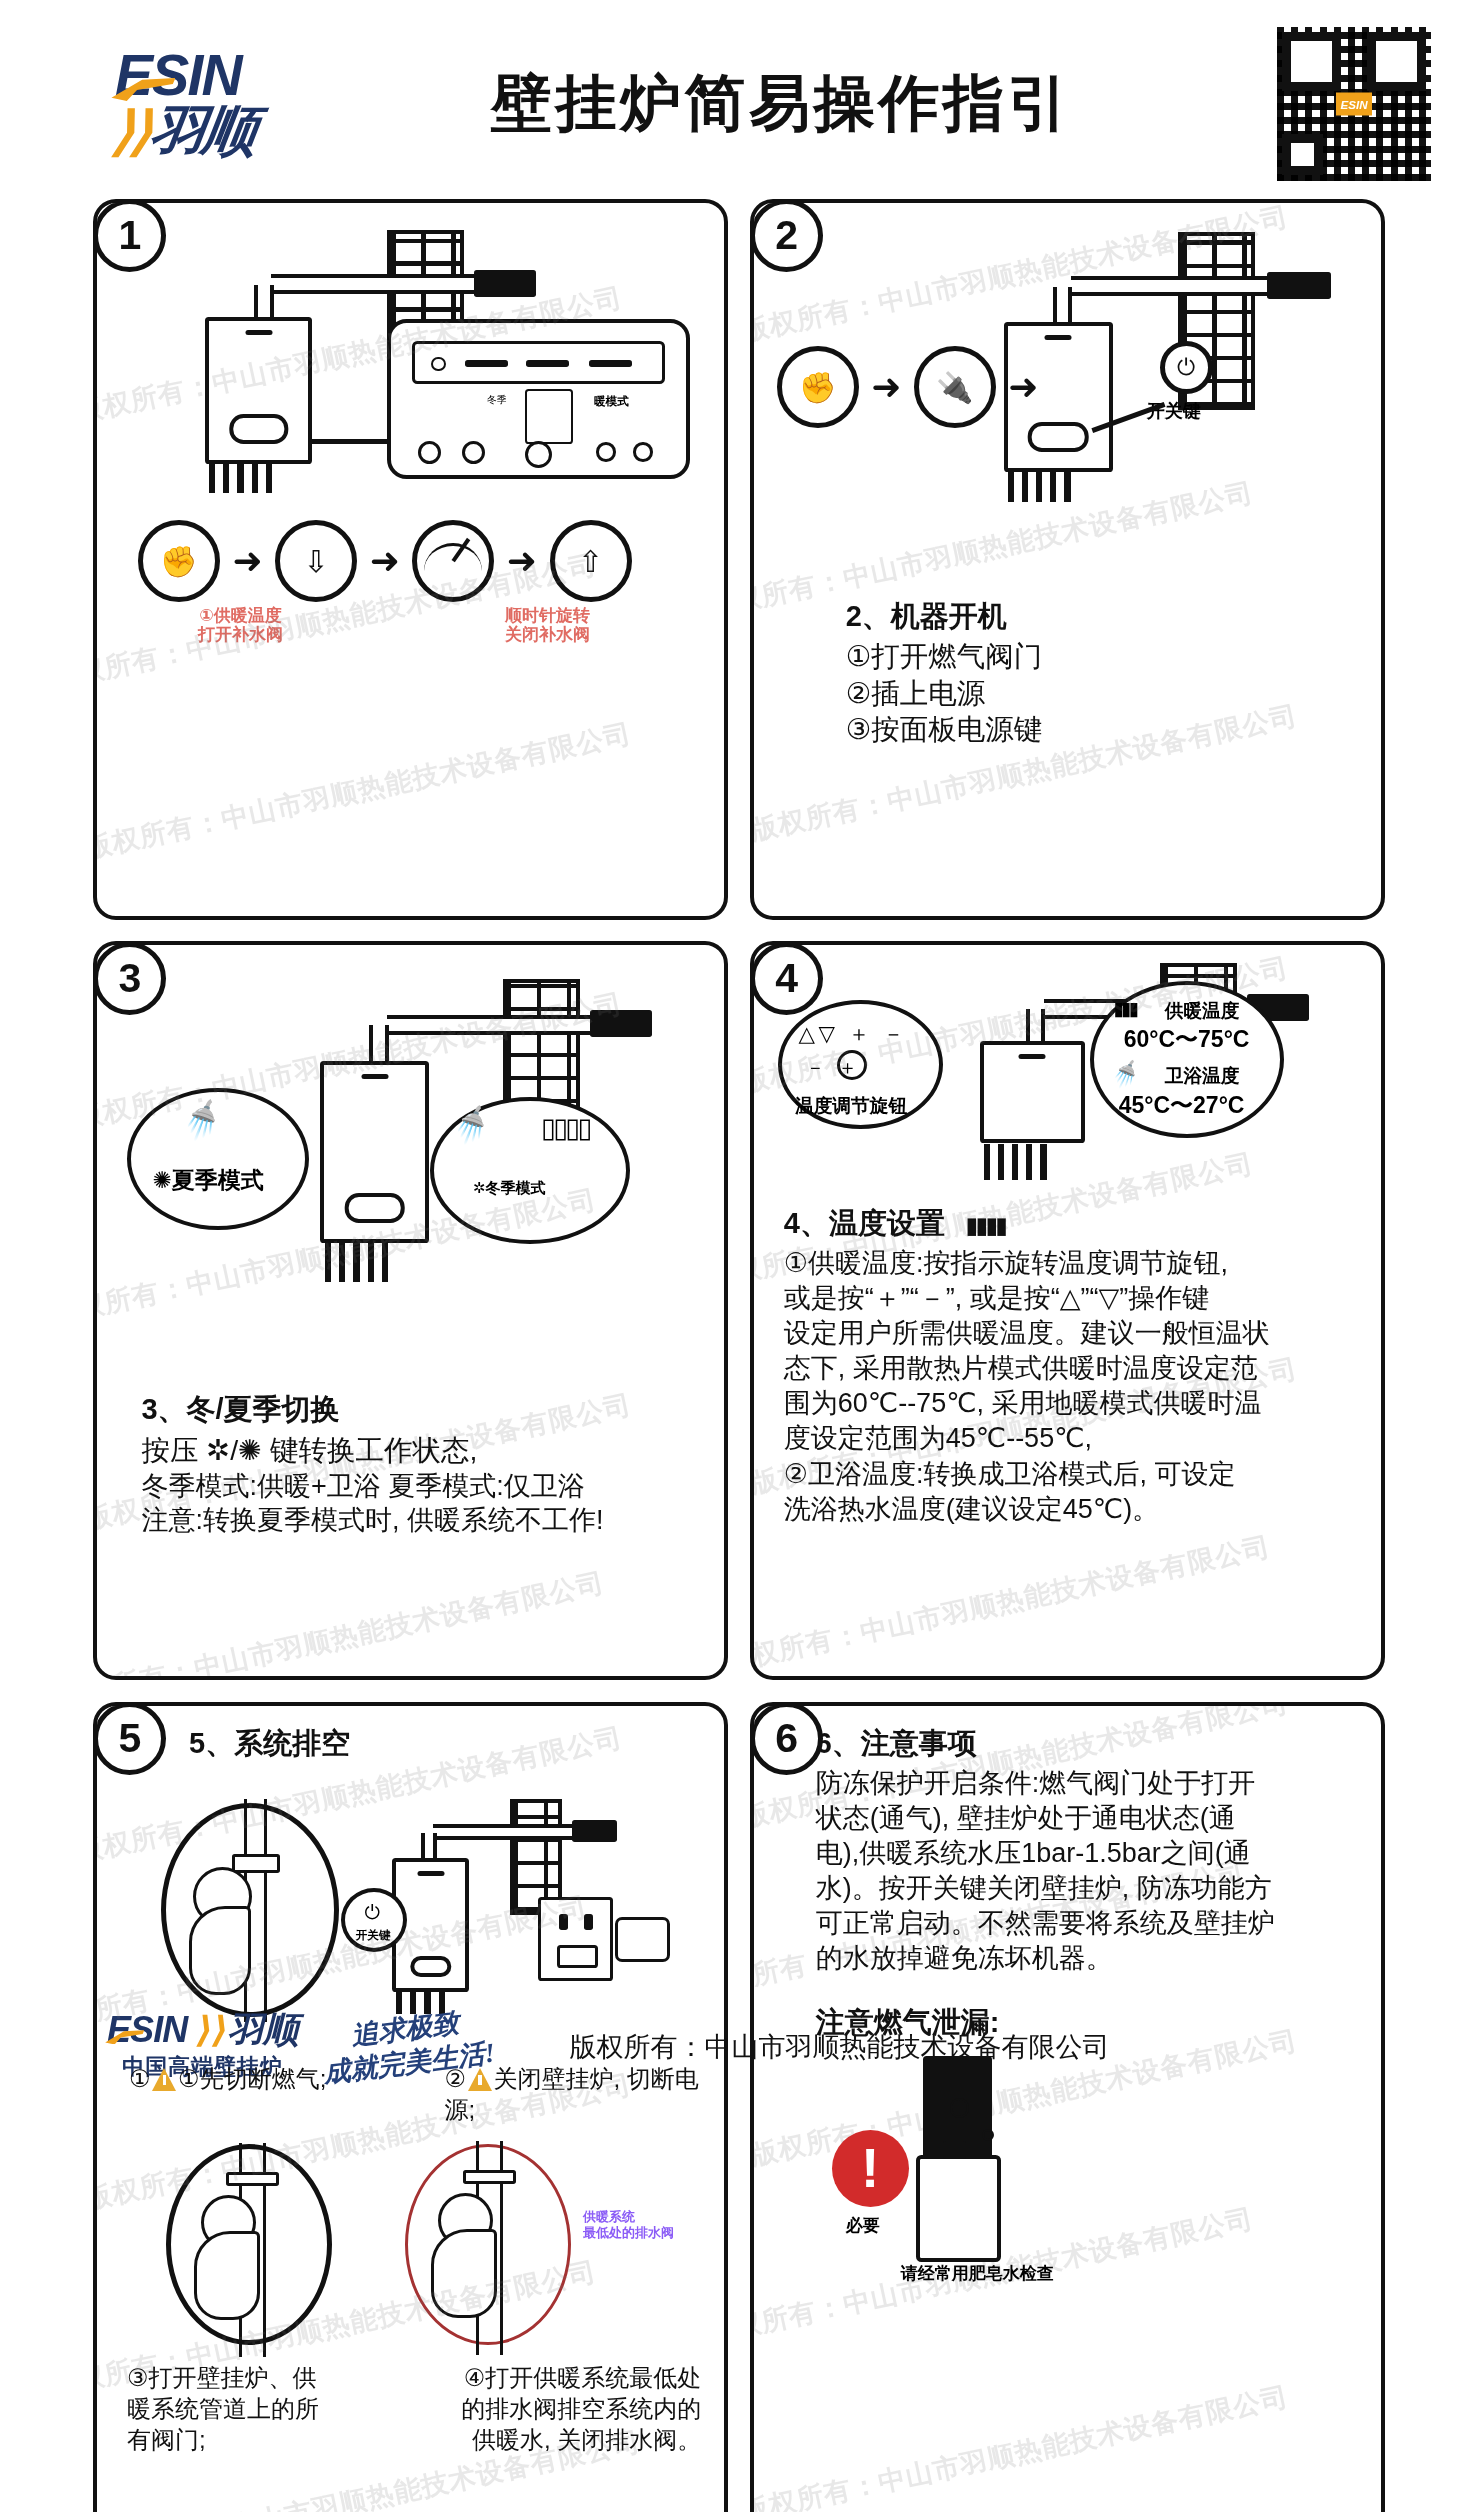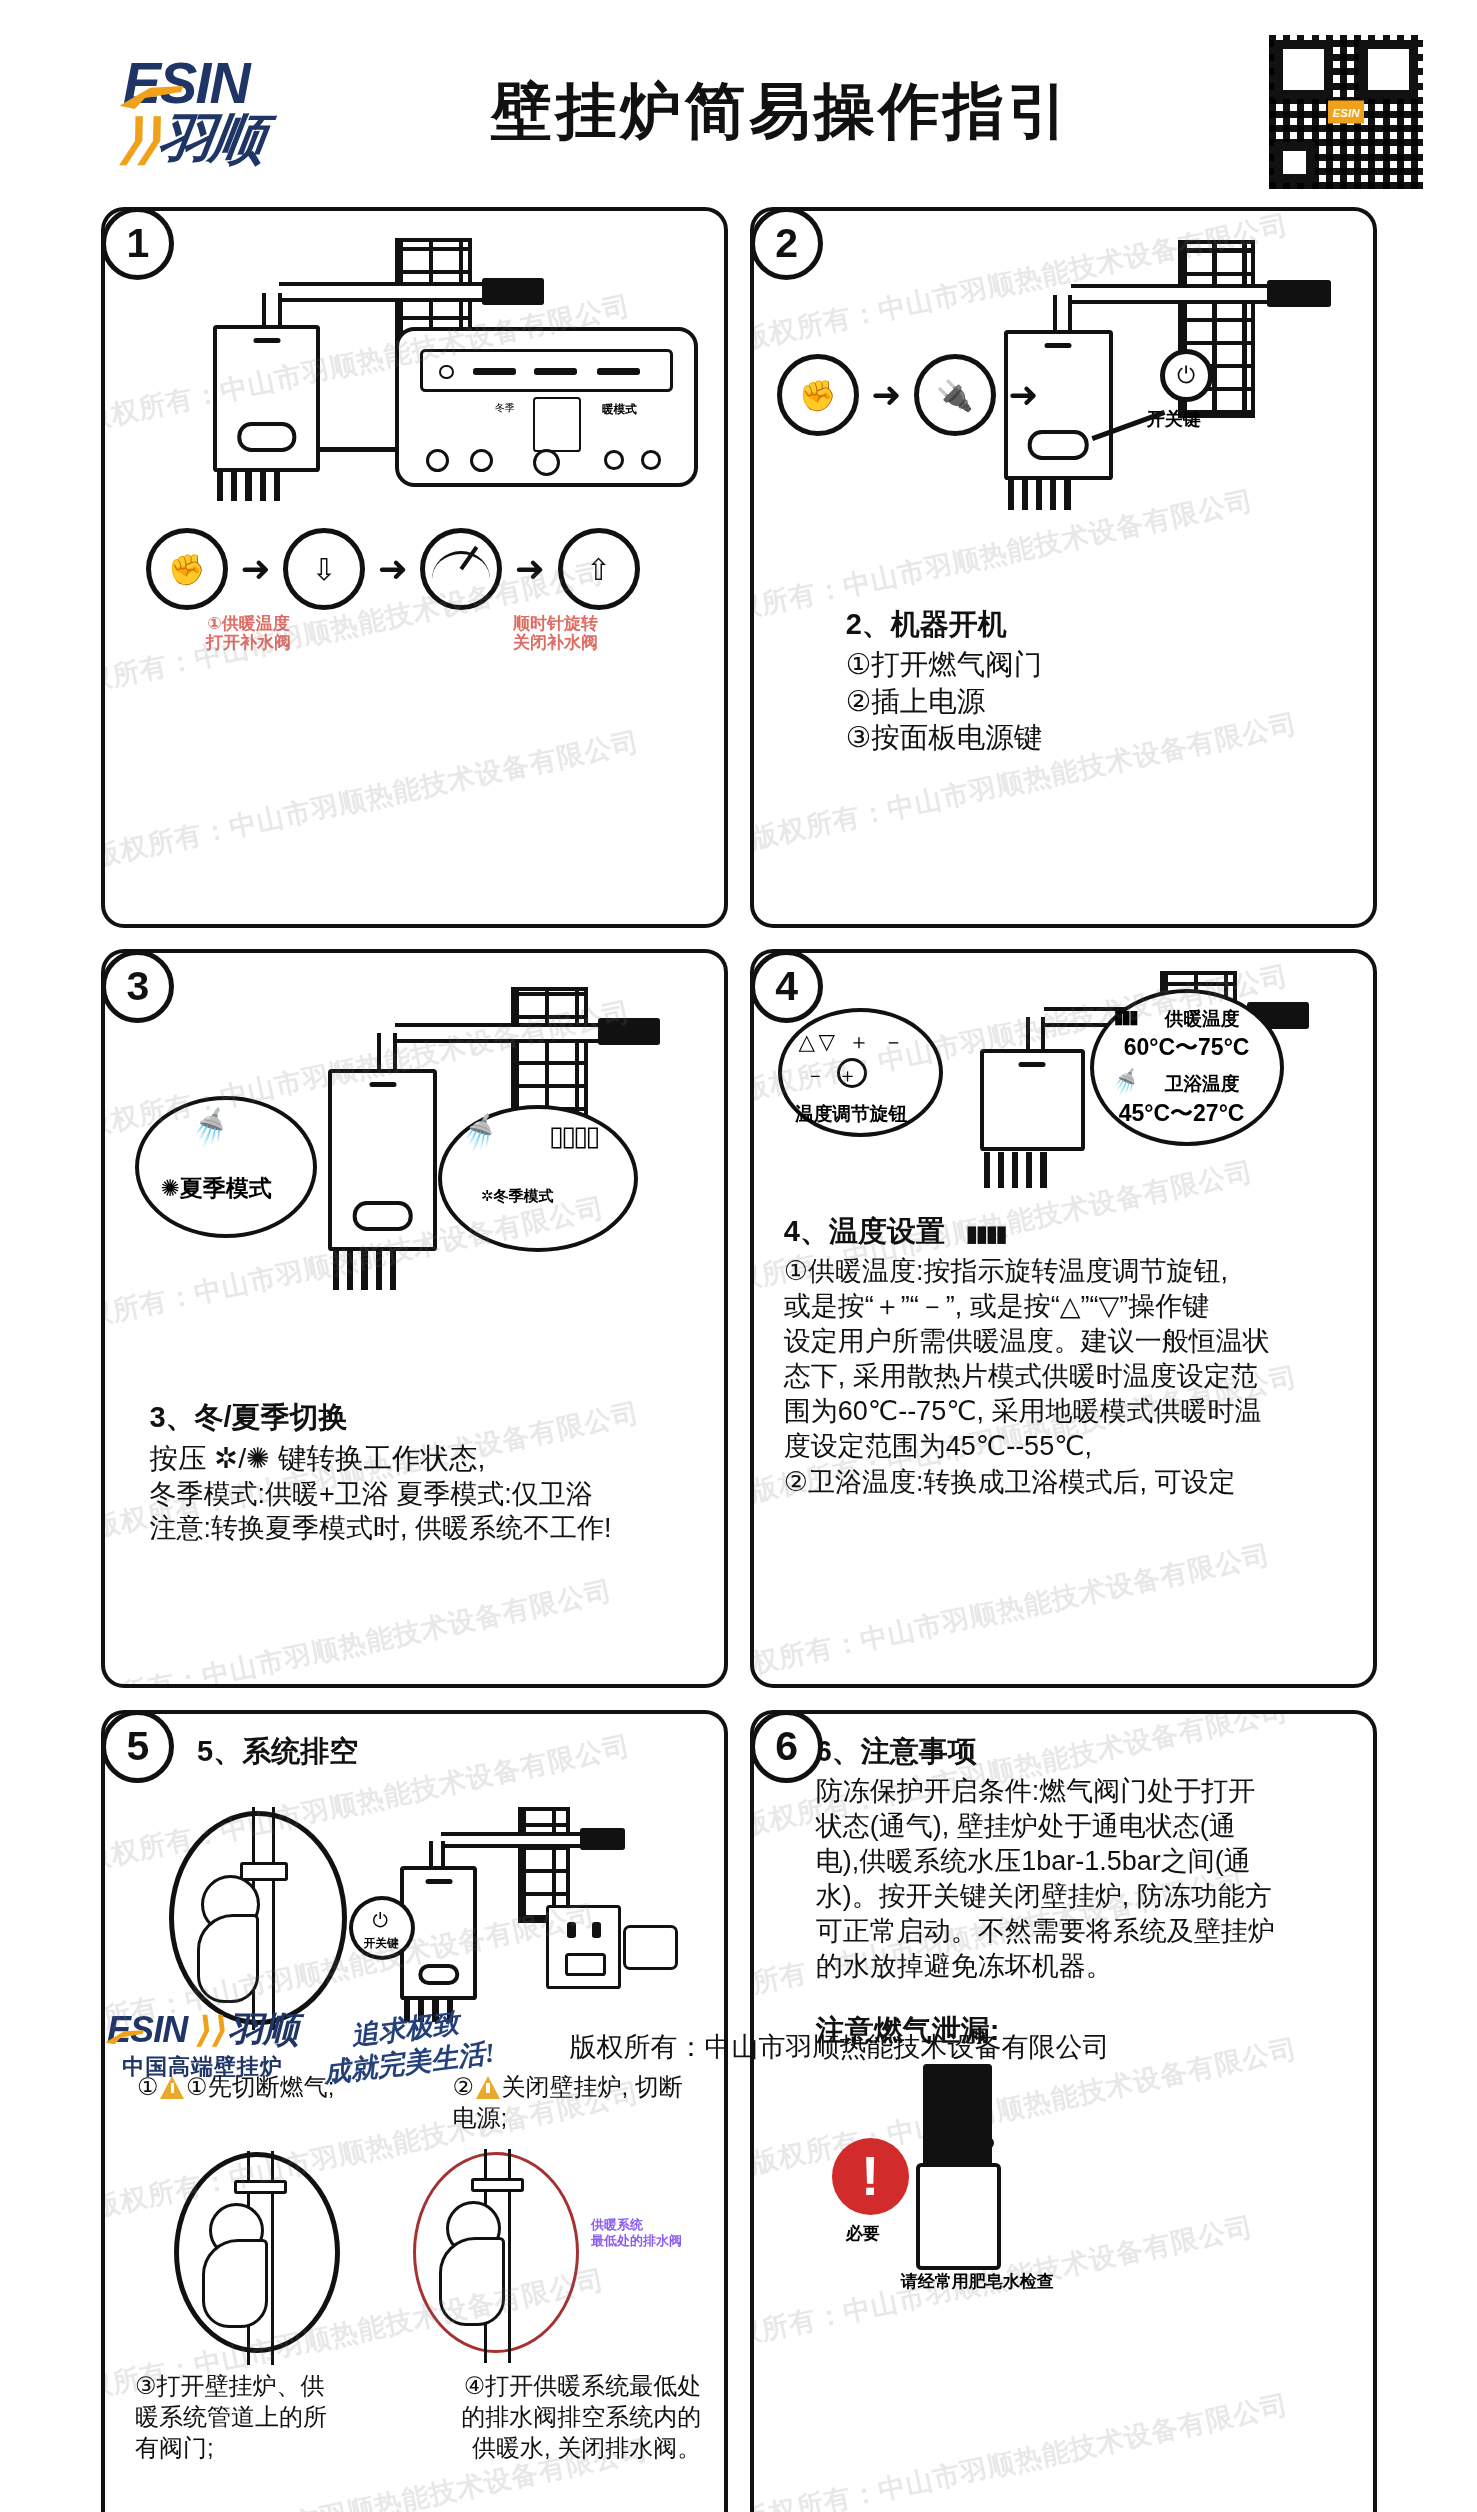--- a/index.html
+++ b/index.html
@@ -6,21 +6,21 @@
   html, body {
     width: 1478px; height: 2512px;
     background: #ffffff;
     font-family: "Liberation Sans", "DejaVu Sans", sans-serif;
     overflow: hidden;
   }
   .page {
     position: relative;
     width: 1478px; height: 2104px;
     background: #fff;
-    padding: 16px;
+    padding: 8px;
   }
 
   
   .header {
     position: relative;
     height: 191px;
     display: flex;
     align-items: center;
     padding: 0 36px 0 107px;
   }
@@ -495,20 +495,21 @@
             <span>4、温度设置</span>
             <span style="font-size:23px; letter-spacing:-2.7px; margin-left:12.5px;">▮▮▮▮</span>
           </div>
           <div class="t-body">①供暖温度:按指示旋转温度调节旋钮,</div>
           <div class="t-body">或是按“＋”“－”, 或是按“△”“▽”操作键</div>
           <div class="t-body">设定用户所需供暖温度。建议一般恒温状</div>
           <div class="t-body">态下, 采用散热片模式供暖时温度设定范</div>
           <div class="t-body">围为60℃--75℃, 采用地暖模式供暖时温</div>
           <div class="t-body">度设定范围为45℃--55℃,</div>
           <div class="t-body">②卫浴温度:转换成卫浴模式后, 可设定</div>
+          <div class="t-body">洗浴热水温度(建议设定45℃)。</div>
         </div>
       </div>
     </div>
 
     <div class="panel r3">
       <div class="badge">5</div>
       <div class="wm-layer">
         <div class="wm" style="left:-27px; top:71px;">版权所有：中山市羽顺热能技术设备有限公司</div>
         <div class="wm" style="left:-62px; top:240px;">版权所有：中山市羽顺热能技术设备有限公司</div>
         <div class="wm" style="left:-18px; top:418px;">版权所有：中山市羽顺热能技术设备有限公司</div>

